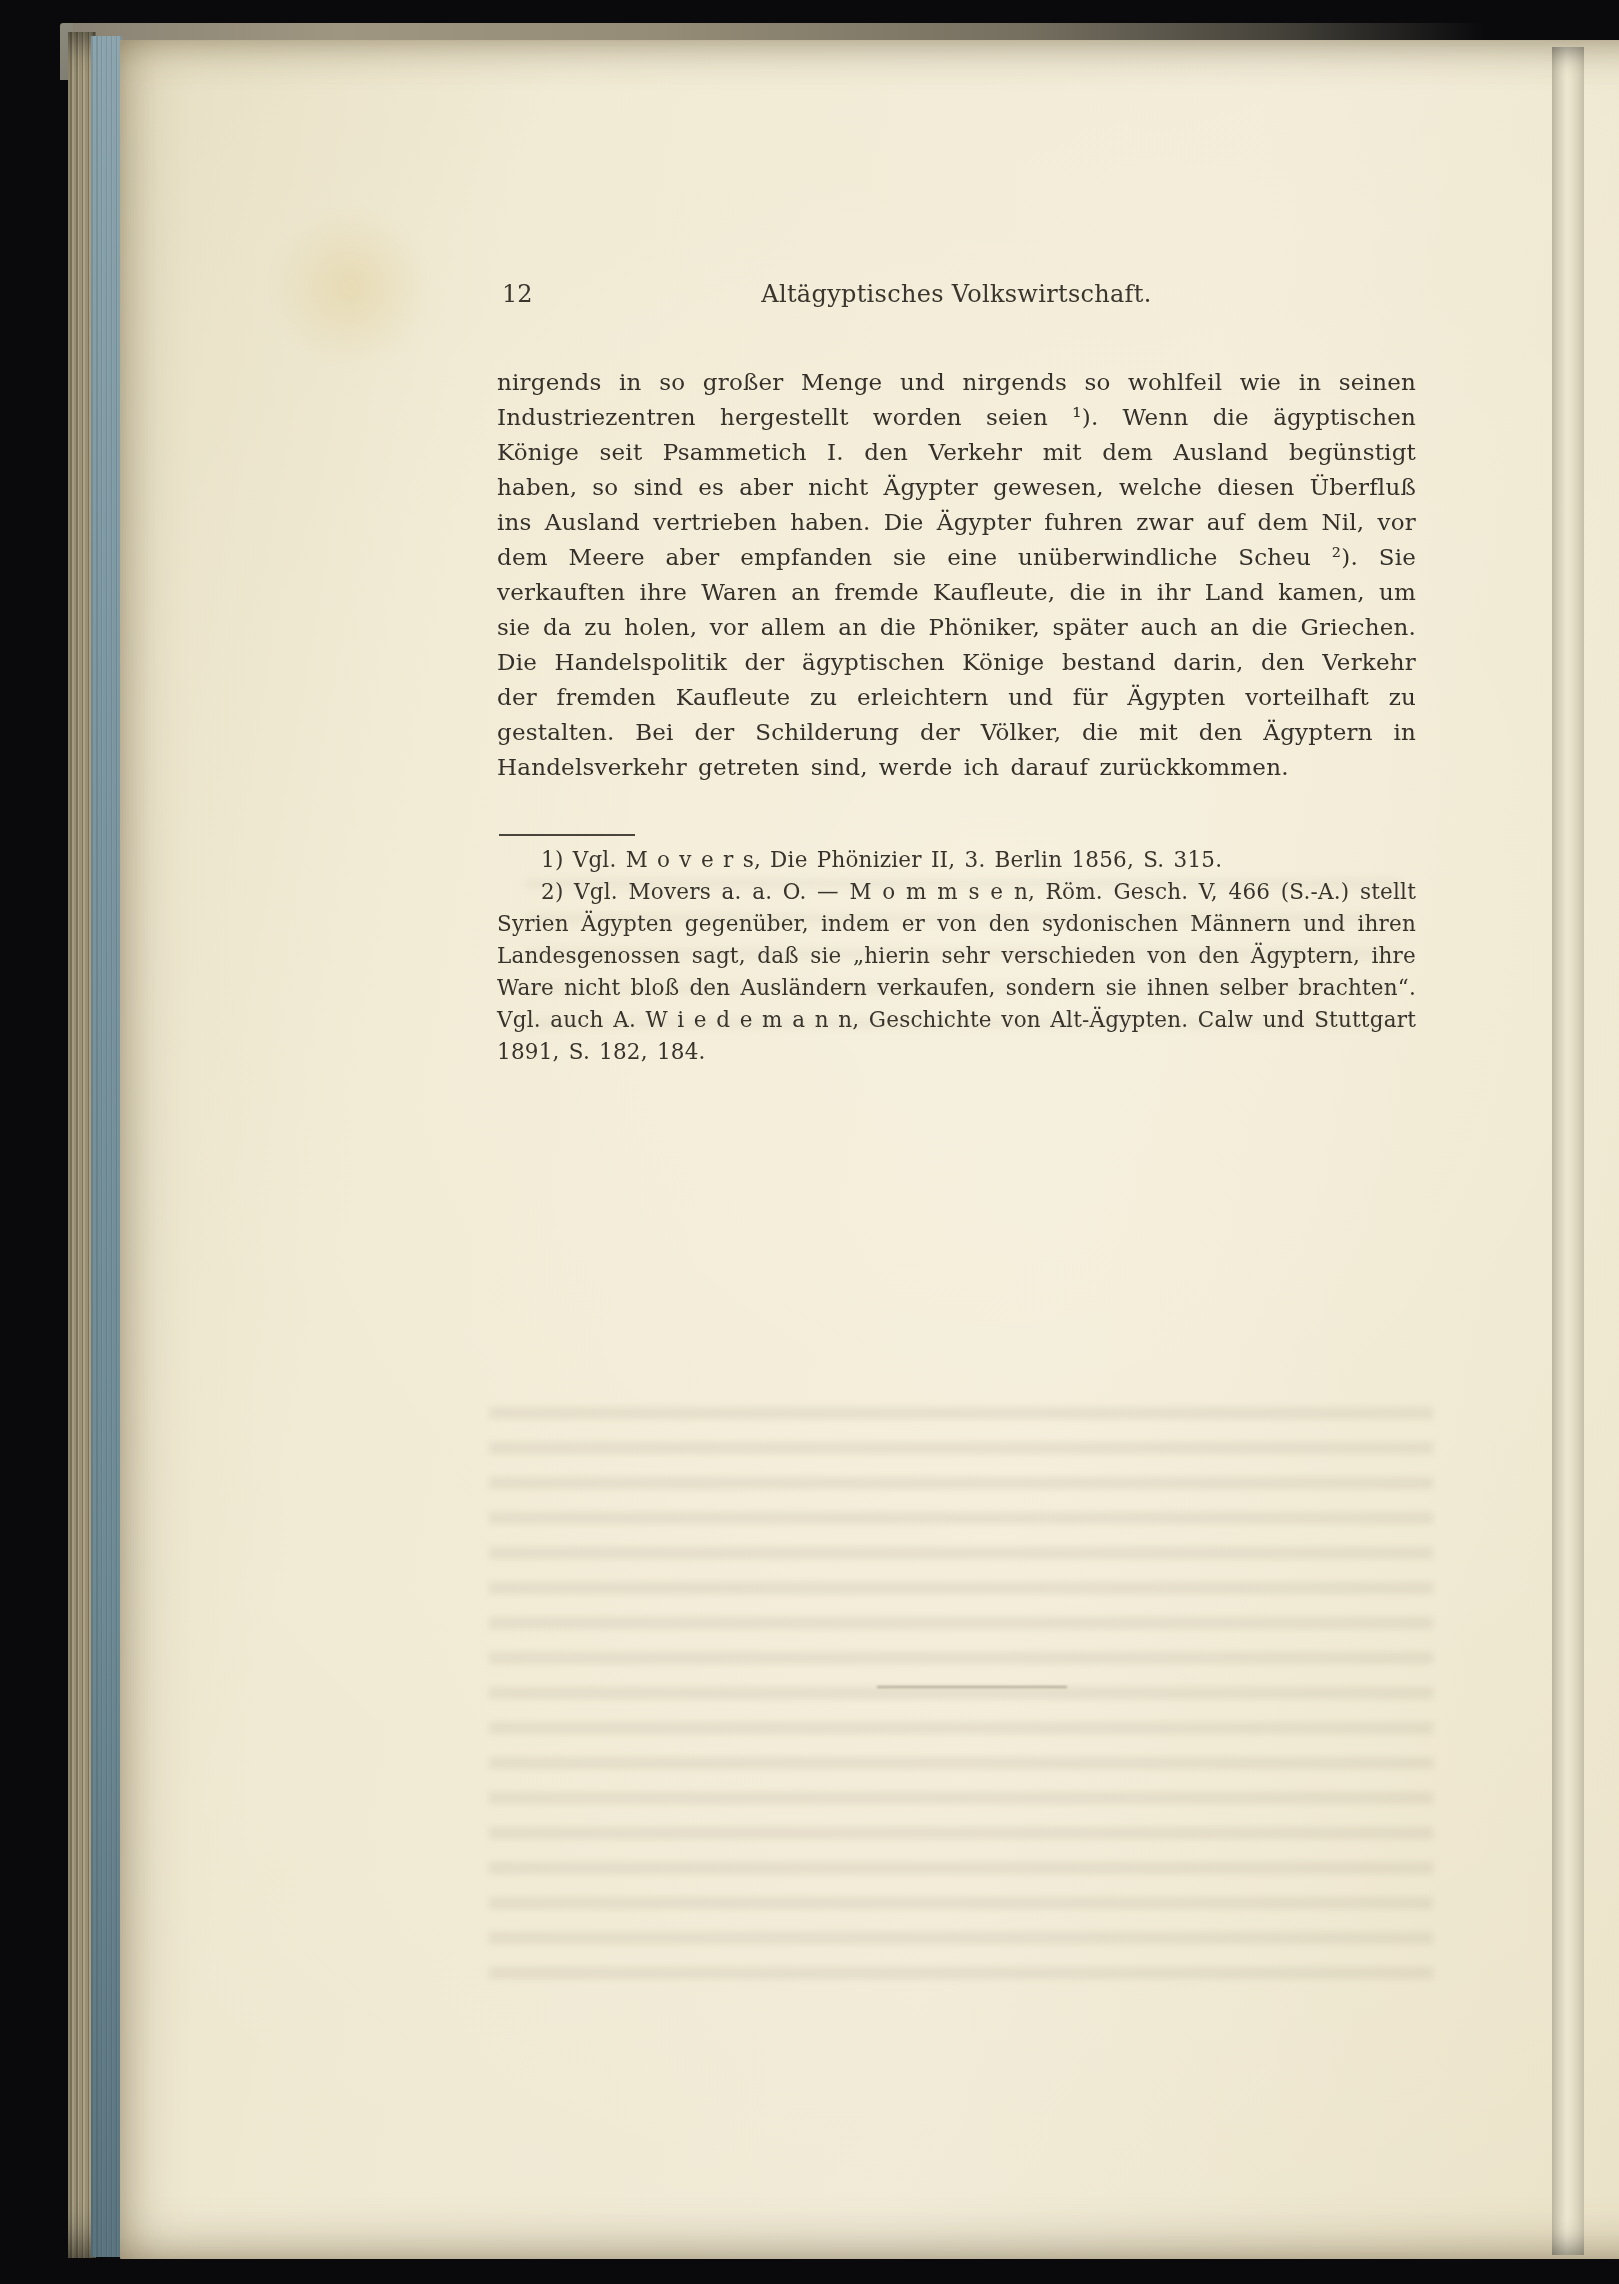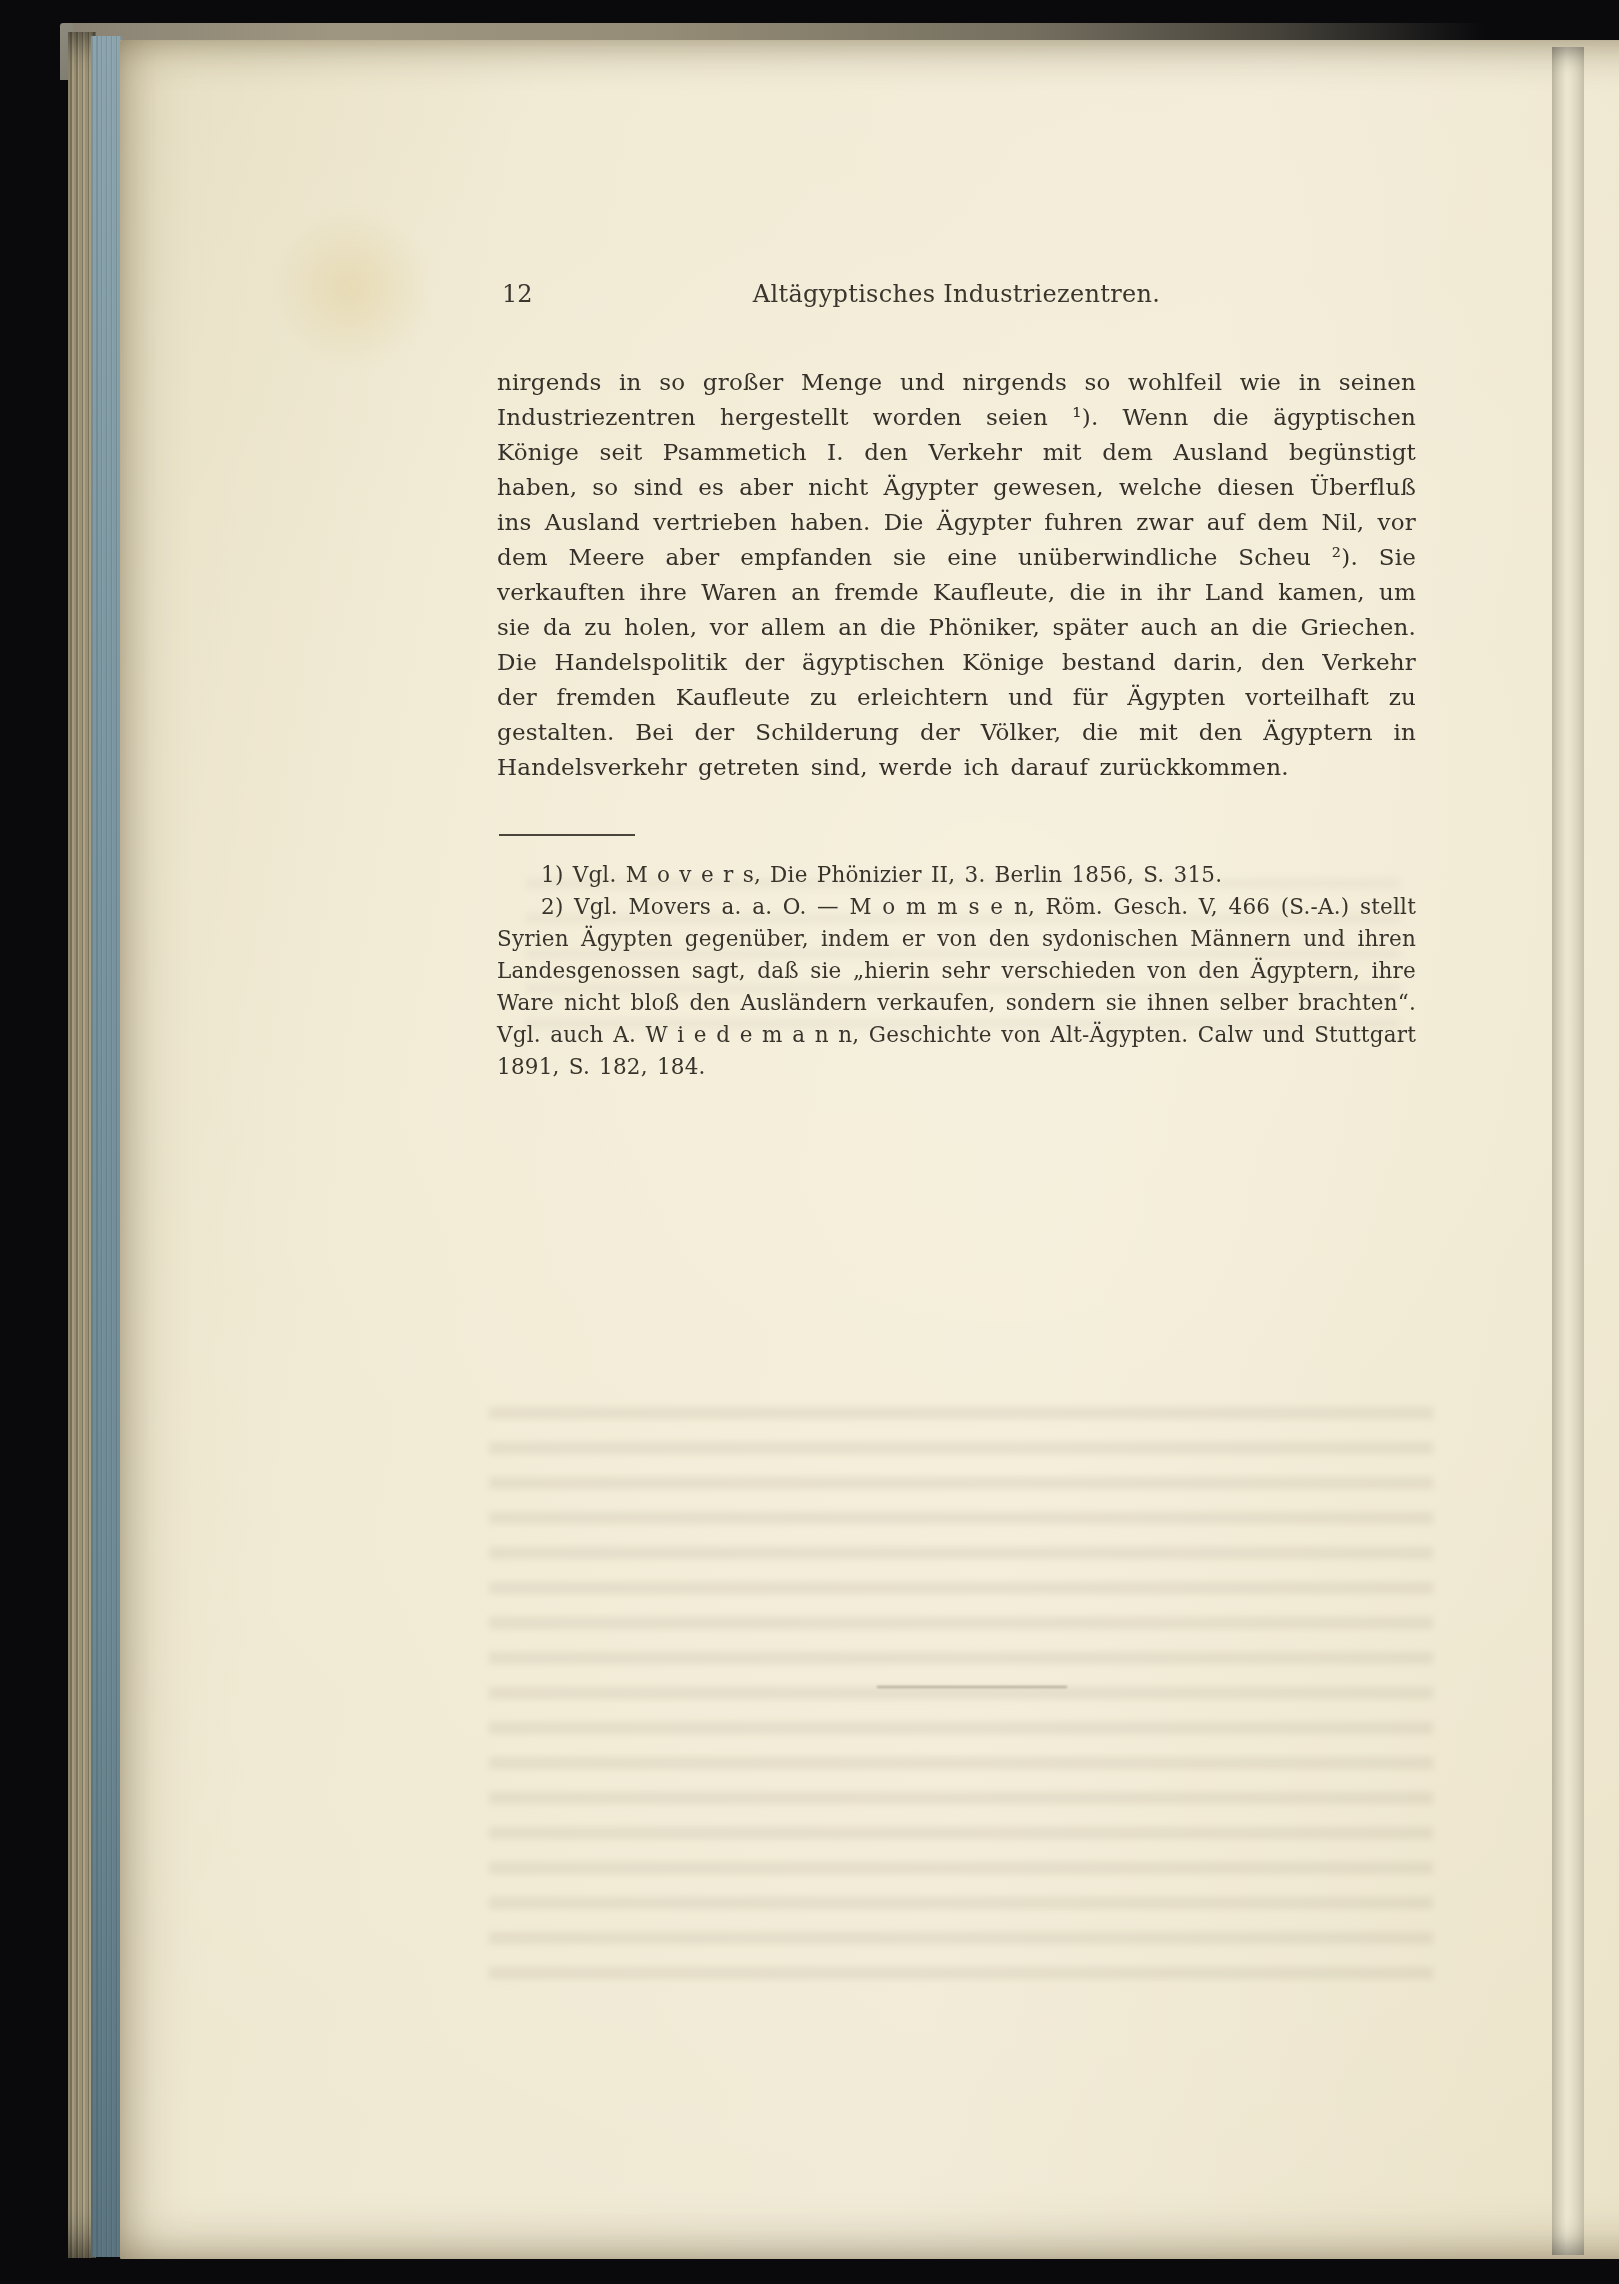--- a/index.html
+++ b/index.html
@@ -153,21 +153,21 @@
   .fn {
     margin: 0;
     font-size: 21.5px;
     line-height: 32px;
     text-align: justify;
     text-indent: 44px;
     word-spacing: 0.10em;
     letter-spacing: 0.2px;
     color: #38342c;
   }
-  .fn-first { margin-top: 23px; }
+  .fn-first { margin-top: 8px; }
 
   
   .right-sliver {
     position: absolute;
     left: 1552px; top: 47px;
     width: 32px; height: 2208px;
     background: linear-gradient(90deg, #d6cfb6 0%, #efe9d3 45%, #e2dbc1 100%);
     box-shadow: inset 0 16px 24px -13px rgba(0,0,0,0.5),
                 inset 0 -19.4px 27.5px -14.6px rgba(0,0,0,0.5);
   }
@@ -186,21 +186,21 @@
 
     <div class="stain"></div>
     <div class="ghost-b"></div>
     <div class="ghost-a"></div>
     <div class="ghost-line"></div>
 
     <div class="text-col">
 
       <div class="pagehead">
         <span class="pagenum">12</span>
-        <span class="runtitle">Altägyptisches Industriezentren.</span>
+        <span class="runtitle">Altägyptisches Volkswirtschaft.</span>
       </div>
 
       <div class="bodytext">
         <p class="body-p">nirgends in so großer Menge und nirgends so wohlfeil wie in seinen Industriezentren hergestellt worden seien ¹). Wenn die ägyptischen Könige seit Psammetich I. den Verkehr mit dem Ausland begünstigt haben, so sind es aber nicht Ägypter gewesen, welche diesen Überfluß ins Ausland vertrieben haben. Die Ägypter fuhren zwar auf dem Nil, vor dem Meere aber empfanden sie eine unüberwindliche Scheu ²). Sie verkauften ihre Waren an fremde Kaufleute, die in ihr Land kamen, um sie da zu holen, vor allem an die Phöniker, später auch an die Griechen. Die Handelspolitik der ägyptischen Könige bestand darin, den Verkehr der fremden Kaufleute zu erleichtern und für Ägypten vorteilhaft zu gestalten. Bei der Schilderung der Völker, die mit den Ägyptern in Handelsverkehr getreten sind, werde ich darauf zurückkommen.</p>
       </div>
 
       <div class="fn-rule"></div>
 
       <p class="fn fn-first">1) Vgl. M o v e r s, Die Phönizier II, 3. Berlin 1856, S. 315.</p>
       <p class="fn">2) Vgl. Movers a. a. O. — M o m m s e n, Röm. Gesch. V, 466 (S.-A.) stellt Syrien Ägypten gegenüber, indem er von den sydonischen Männern und ihren Landesgenossen sagt, daß sie „hierin sehr verschieden von den Ägyptern, ihre Ware nicht bloß den Ausländern verkaufen, sondern sie ihnen selber brachten“. Vgl. auch A. W i e d e m a n n, Geschichte von Alt-Ägypten. Calw und Stuttgart 1891, S. 182, 184.</p>

